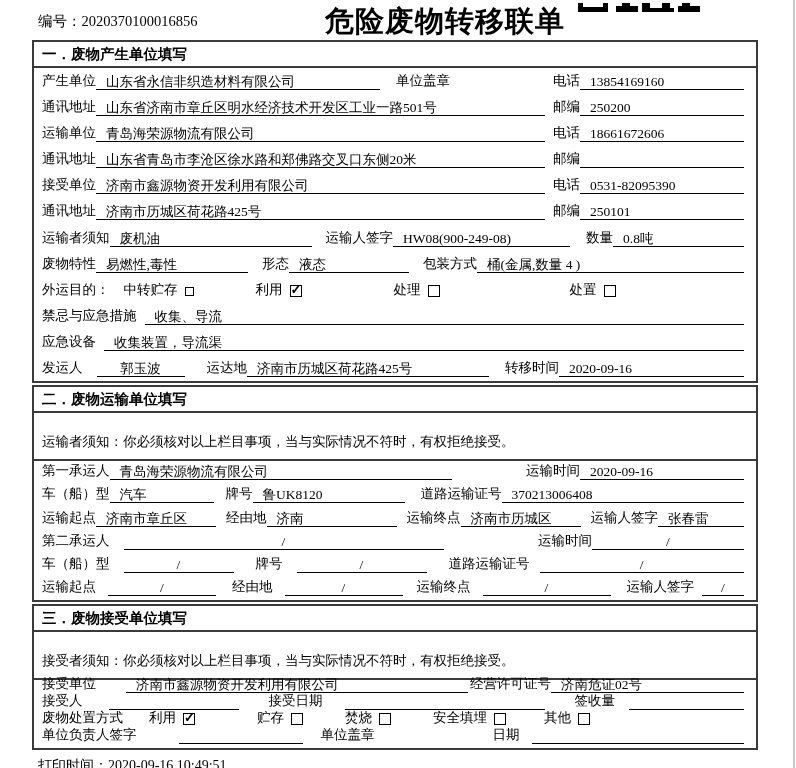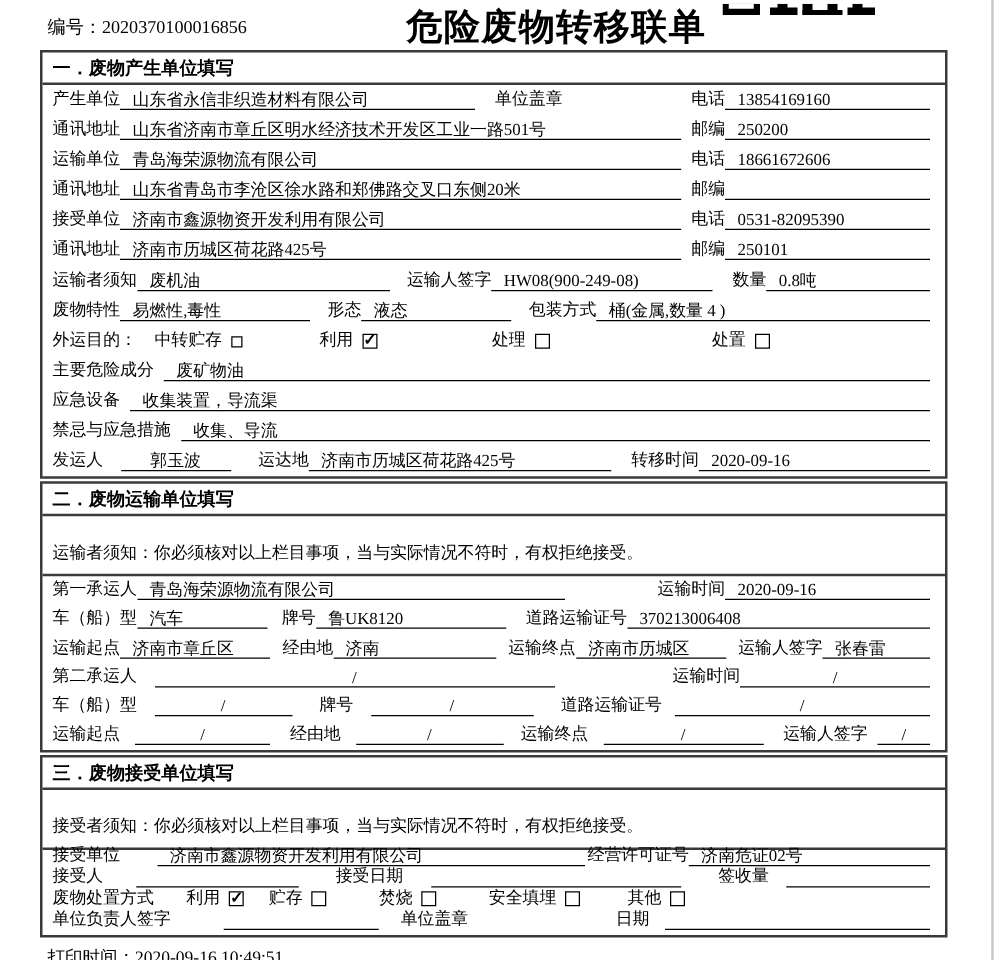--- a/index.html
+++ b/index.html
@@ -124,33 +124,29 @@
       <span class="lbl" style="margin-left:14px;">中转贮存</span>
       <span class="cbx small"></span>
       <span class="lbl" style="margin-left:62px;">利用</span>
       <span class="cbx checked"></span>
       <span class="lbl" style="margin-left:92px;">处理</span>
       <span class="cbx"></span>
       <span class="lbl" style="margin-left:130px;">处置</span>
       <span class="cbx"></span>
     </div>
 
-    <div class="row">
-      <span class="lbl">主要危险成分</span>
-      <span class="fill grow" style="margin-left:8px;">废矿物油</span>
+
+    <div class="row">
+      <span class="lbl">禁忌与应急措施</span>
+      <span class="fill grow" style="margin-left:8px;">收集、导流</span>
     </div>
 
     <div class="row">
       <span class="lbl">应急设备</span>
       <span class="fill grow" style="margin-left:8px;">收集装置，导流渠</span>
-    </div>
-
-    <div class="row">
-      <span class="lbl">禁忌与应急措施</span>
-      <span class="fill grow" style="margin-left:8px;">收集、导流</span>
     </div>
 
     <div class="row">
       <span class="lbl">发运人</span>
       <span class="fill c" style="width:88px;margin-left:14px;">郭玉波</span>
       <span class="lbl" style="margin-left:22px;">运达地</span>
       <span class="fill" style="width:230px;">济南市历城区荷花路425号</span>
       <span class="lbl" style="margin-left:16px;">转移时间</span>
       <span class="fill grow">2020-09-16</span>
     </div>
@@ -234,21 +230,21 @@
       <span class="lbl" style="margin-left:30px;">接受日期</span>
       <span class="fill" style="width:188px;margin-left:22px;"></span>
       <span class="lbl" style="margin-left:30px;">签收量</span>
       <span class="fill grow" style="margin-left:14px;"></span>
     </div>
 
     <div class="row">
       <span class="lbl">废物处置方式</span>
       <span class="lbl" style="margin-left:26px;">利用</span>
       <span class="cbx checked"></span>
-      <span class="lbl" style="margin-left:20px;">贮存</span>
+      <span class="lbl" style="margin-left:62px;">贮存</span>
       <span class="cbx"></span>
       <span class="lbl" style="margin-left:42px;">焚烧</span>
       <span class="cbx"></span>
       <span class="lbl" style="margin-left:42px;">安全填埋</span>
       <span class="cbx"></span>
       <span class="lbl" style="margin-left:38px;">其他</span>
       <span class="cbx"></span>
     </div>
 
     <div class="row">

